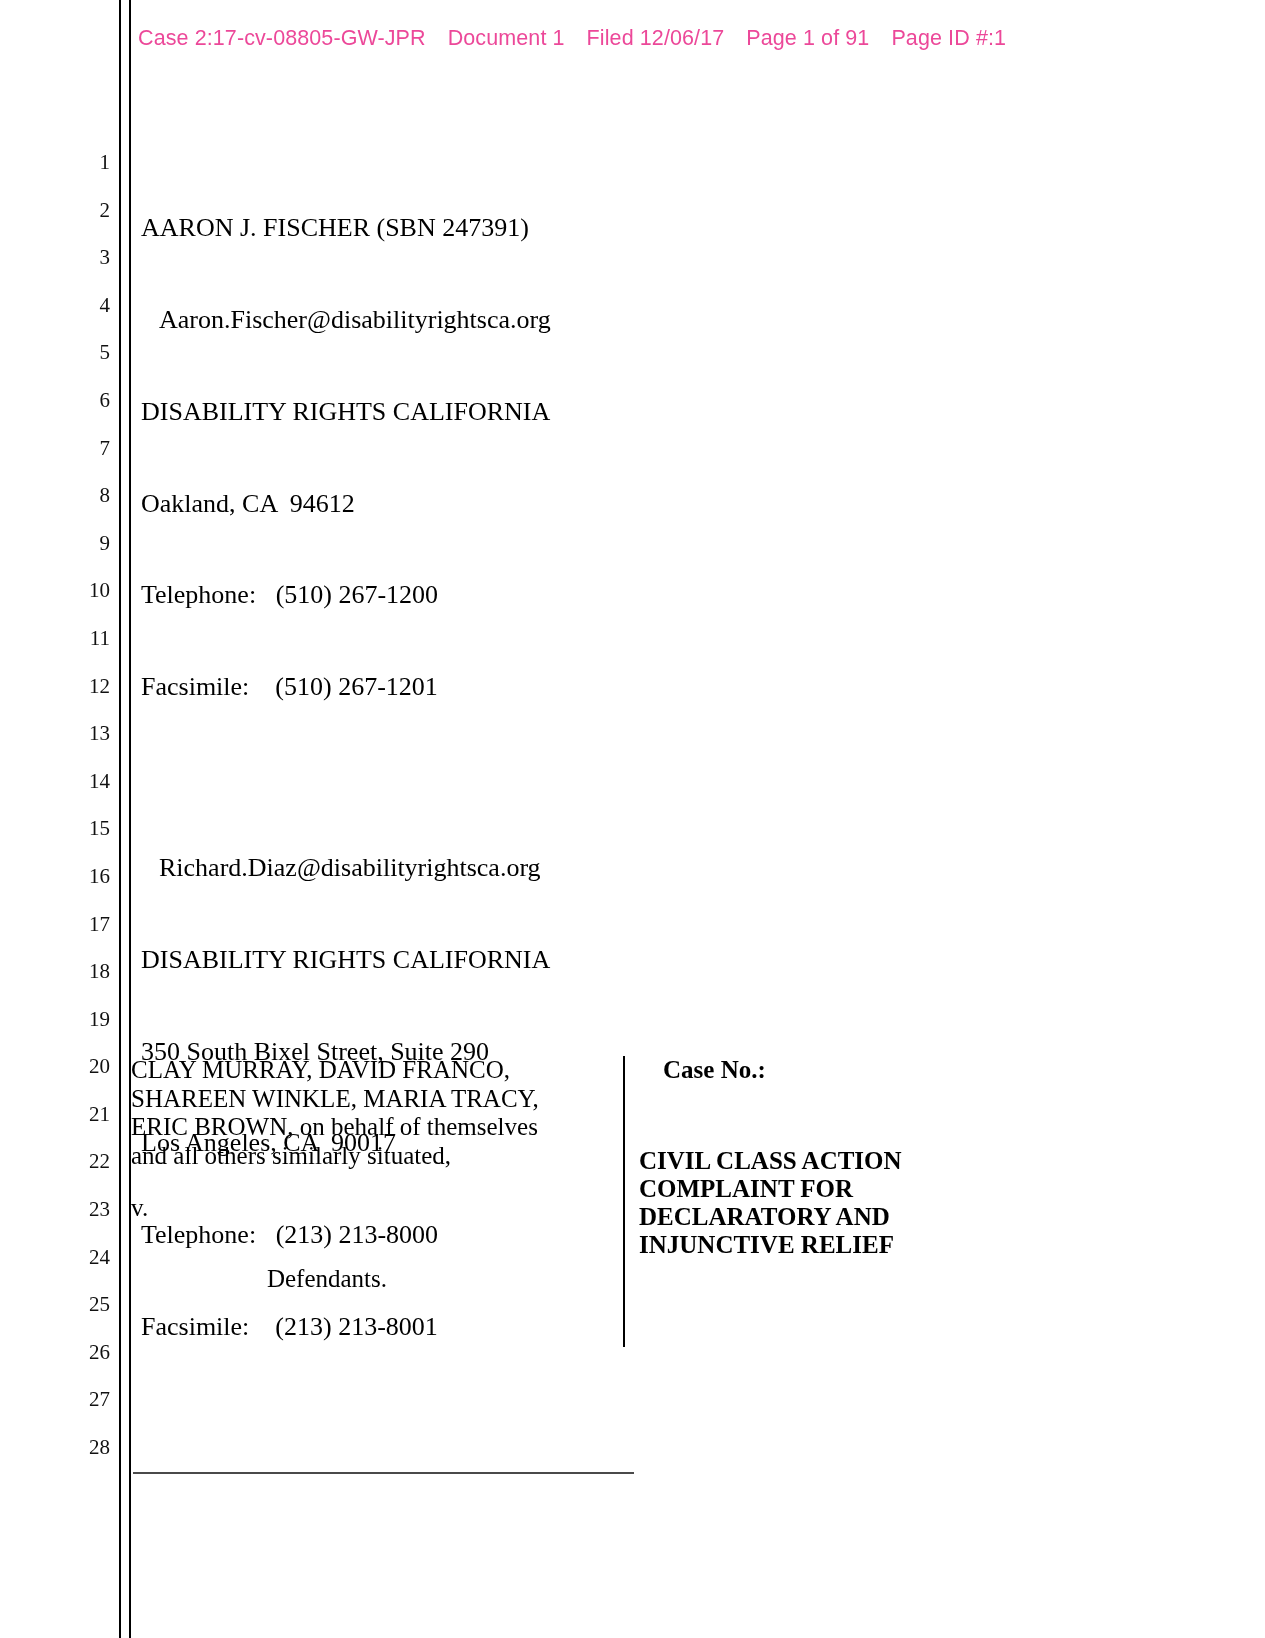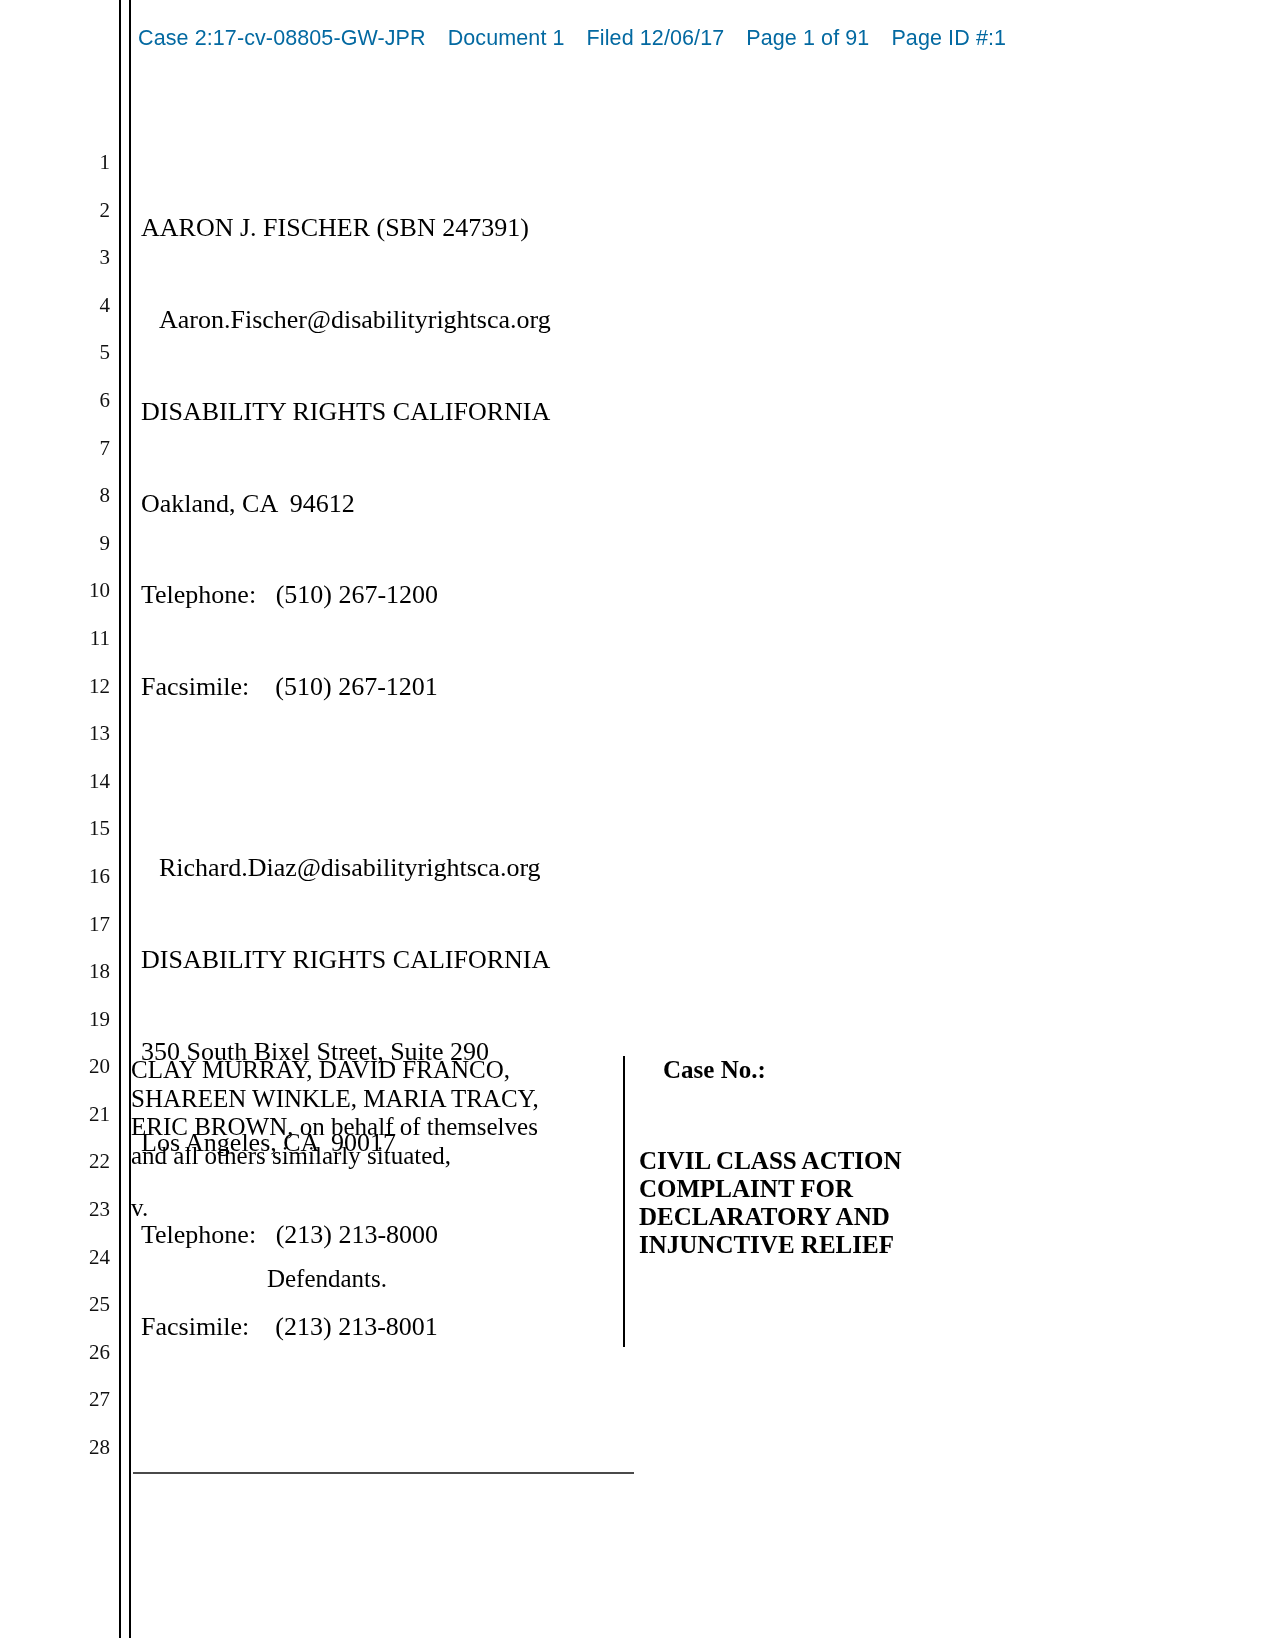--- a/index.html
+++ b/index.html
@@ -19,21 +19,21 @@
 
   
   .ecf-header {
     position: absolute;
     left: 138px;
     top: 26px;
     width: 940px;
     font-family: "Liberation Sans", sans-serif;
     font-size: 21.5px;
     font-weight: 500;
-    color: #0369a1;
+    color: #ec4899;
     letter-spacing: 0.1px;
     white-space: nowrap;
   }
   .ecf-header span { margin-right: 22px; }
   .ecf-header span:last-child { margin-right: 0; }
 
   
   .rule-outer-left {
     position: absolute;
     left: 119px;

